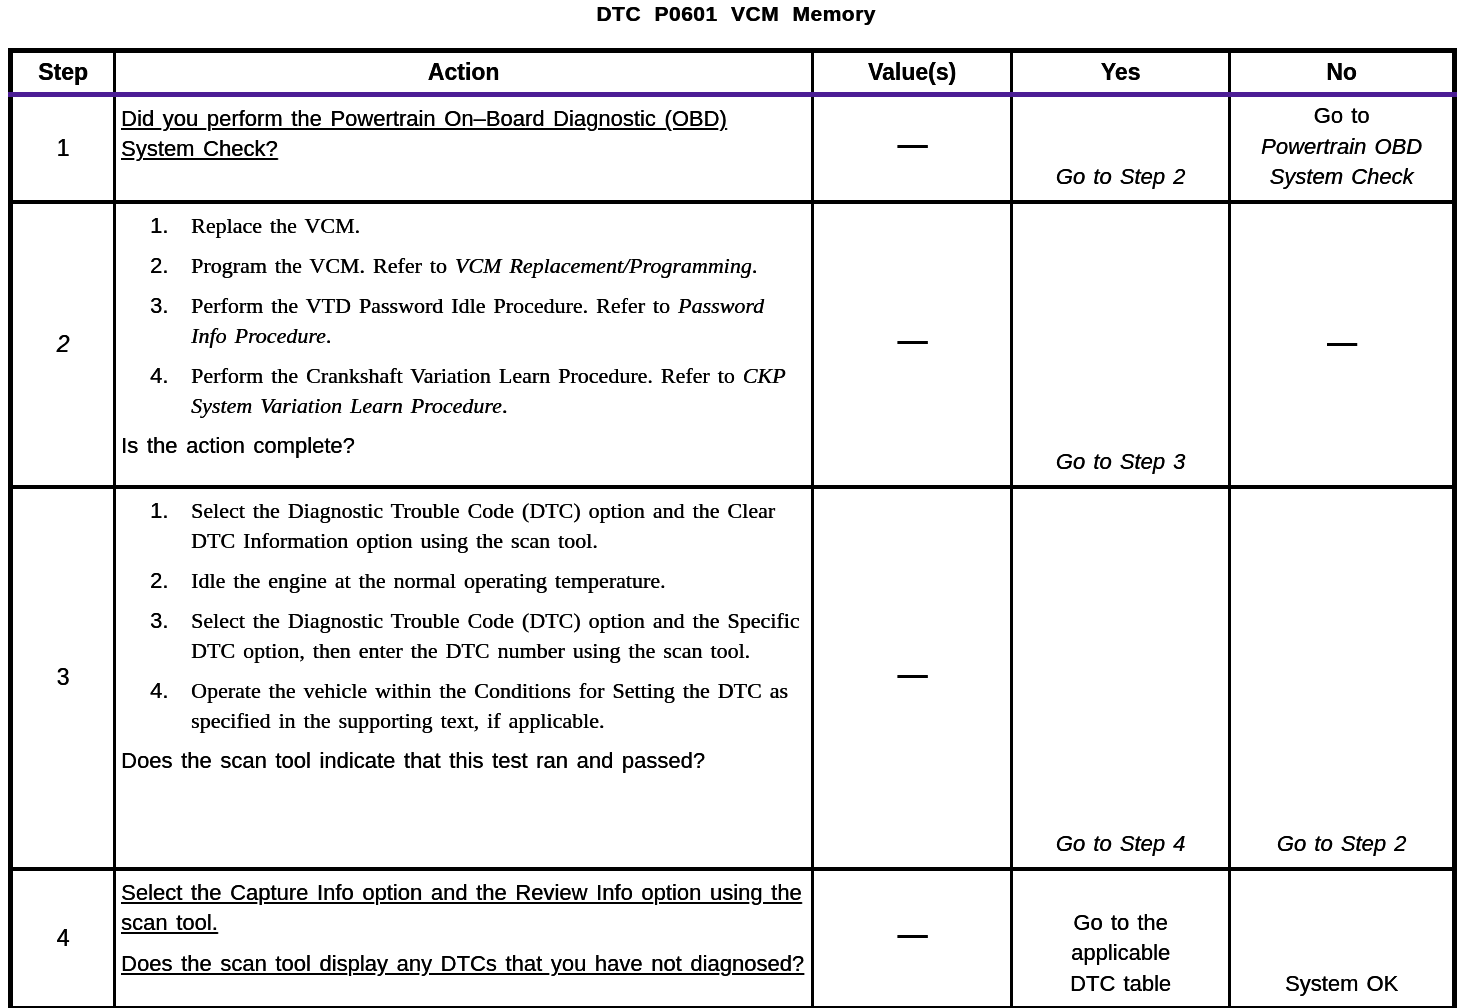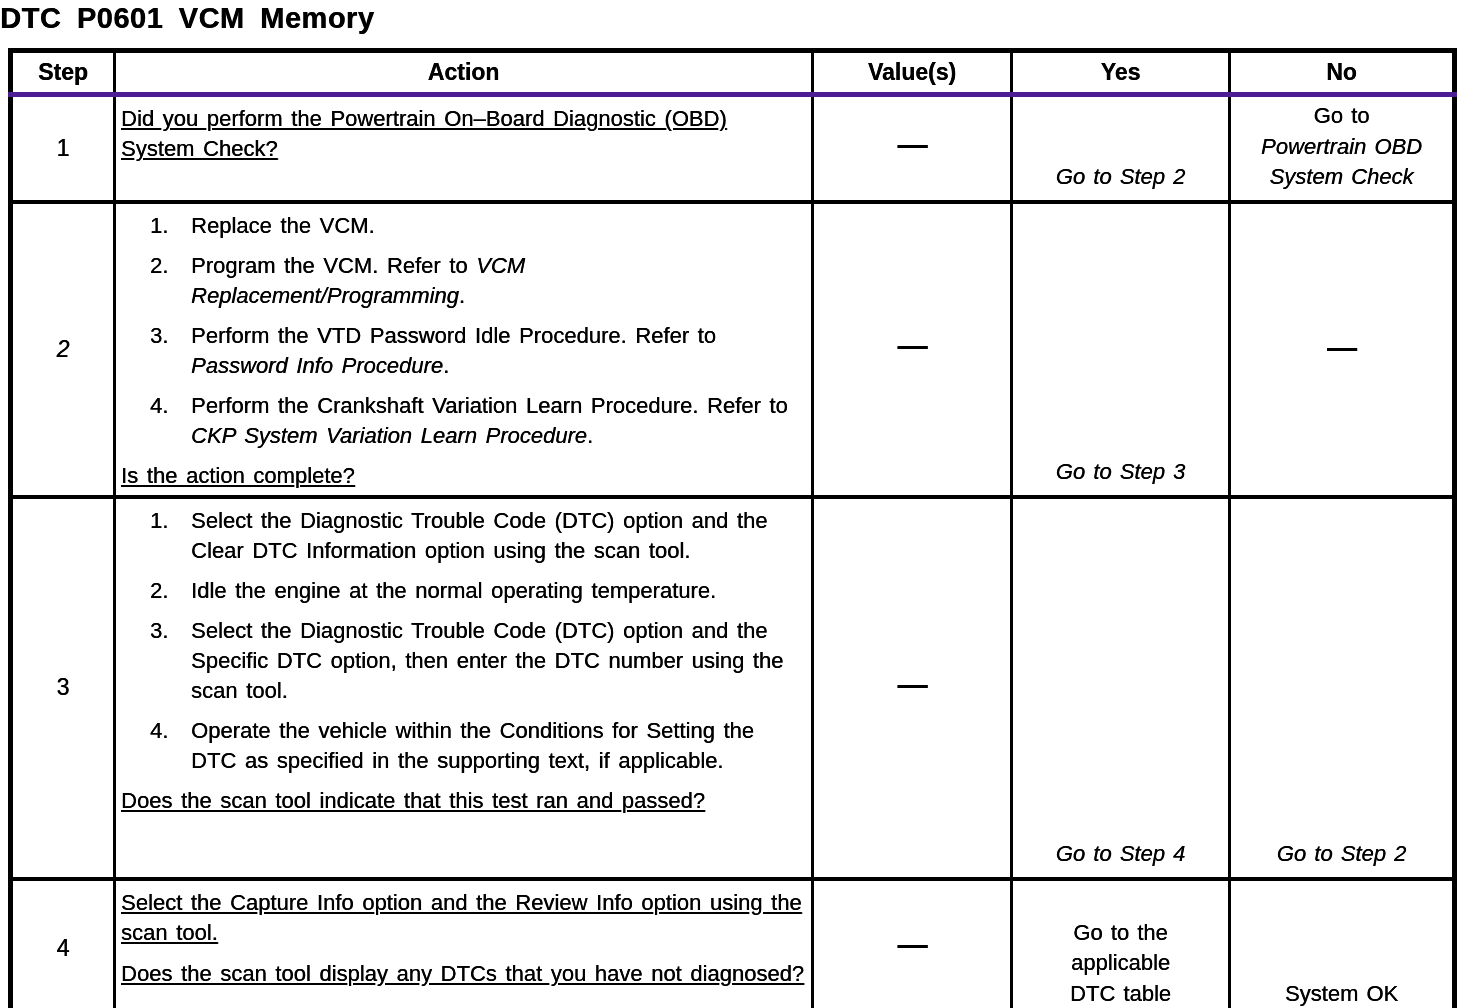--- a/index.html
+++ b/index.html
@@ -1,22 +1,22 @@
 <!DOCTYPE html>
 <html><head>
 <meta charset="utf-8">
 <style>
   html,body{margin:0;padding:0;}
   body{
     width:1472px;height:1008px;background:#ffffff;position:relative;
     font-family:"Liberation Sans",sans-serif;color:#000;
   }
   .page-title{
-    position:absolute;top:2px;left:0;width:100%;
-    font-size:29px;font-weight:bold;letter-spacing:.5px;word-spacing:7px;
+    position:absolute;top:2px;left:0;width:100%;text-align:center;
+    font-size:21px;font-weight:bold;letter-spacing:.5px;word-spacing:7px;
     text-shadow:.5px 0 0 #000;
   }
   table.dtc{
     position:absolute;top:48px;left:8px;width:1444px;
     border-collapse:collapse;table-layout:fixed;
     border:5px solid #000;
   }
   th,td{
     border-left:3px solid #000;border-right:3px solid #000;
     border-top:4px solid #000;border-bottom:4px solid #000;
@@ -29,22 +29,22 @@
   }
   td{font-size:22px;}
   .step-cell{text-align:center;vertical-align:middle;font-size:23px;}
   .action-cell{
     vertical-align:top;padding:7px 4px 4px 5px;line-height:30px;word-spacing:2.5px;
   }
   .para{margin:0 0 11px 0;text-decoration:underline;}
   .para:last-child{margin-bottom:0;}
   .li{display:flex;margin:0 0 10px 0;}
   .li .num{flex:0 0 41px;margin-left:29px;}
-  .li .litext{flex:1;padding-right:2px;}
-  .question{text-decoration:underline;}
+  .li .litext{flex:1;padding-right:2px;font-family:Liberation Serif, serif;}
+  .question{}
   .choice-cell{text-align:center;line-height:30.5px;padding:4px 4px 7px 4px;word-spacing:2px;}
   .va-bottom{vertical-align:bottom;}
   .va-middle{vertical-align:middle;}
   .italic{font-style:italic;}
   .dash{font-weight:bold;font-size:30px;line-height:20px;letter-spacing:-1px;}
   .value-cell{text-align:center;vertical-align:middle;}
 </style>
 </head>
 <body>
 

